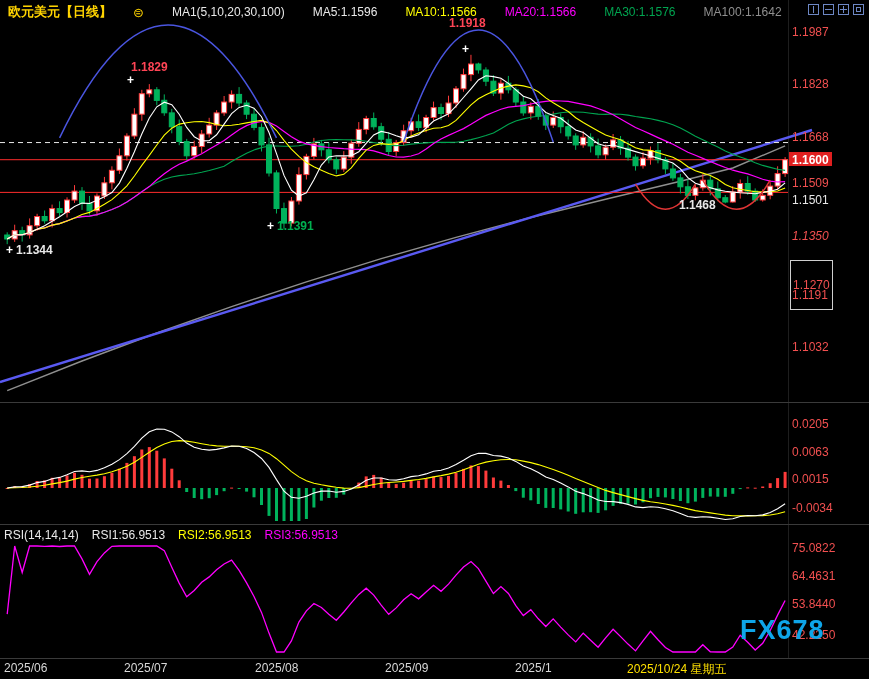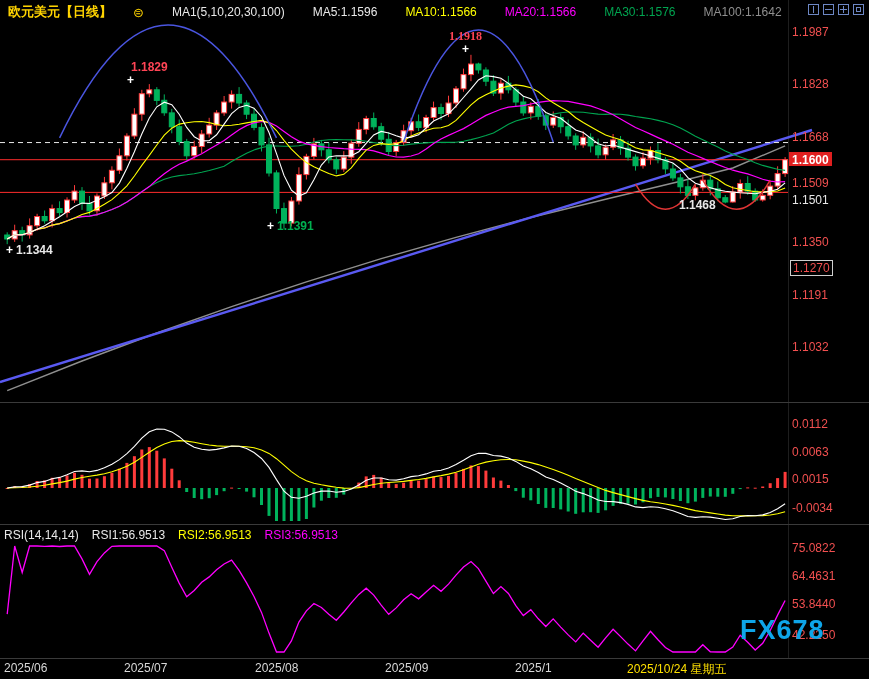--- a/index.html
+++ b/index.html
@@ -18,21 +18,21 @@
   .winicons{position:absolute;top:4px;right:5px;display:flex;gap:4px;z-index:7;}
   .winicon{width:11px;height:11px;border:1px solid #6d87c4;box-sizing:border-box;position:relative;cursor:pointer;}
   .winicon.i1::before{content:"";position:absolute;top:1px;bottom:1px;left:4px;width:1px;background:#6d87c4;}
   .winicon.i2::before{content:"";position:absolute;left:1px;right:1px;top:4px;height:1px;background:#6d87c4;}
   .winicon.i3::before{content:"";position:absolute;top:1px;bottom:1px;left:4px;width:1px;background:#6d87c4;}
   .winicon.i3::after{content:"";position:absolute;left:1px;right:1px;top:4px;height:1px;background:#6d87c4;}
   .winicon.i4::before{content:"";position:absolute;inset:2px;border:1px solid #6d87c4;}
   #gen{position:absolute;inset:0;z-index:6;pointer-events:none;}
   .tick{position:absolute;left:792px;color:#f25050;font-size:12px;line-height:14px;}
   .wtick{color:#e8e8e8;}
-  .btick{border:1px solid #cfcfcf;padding:0 2px;left:790px;}
+  .btick{border:1px solid #cfcfcf;padding:17px 2px;left:790px;}
   .pbox{position:absolute;left:789px;background:#e01f1f;color:#fff;font-size:12px;
         padding:0 3px;height:14px;line-height:16px;font-weight:bold;}
   .anno{position:absolute;font-size:12px;font-weight:bold;}
   .pl{position:absolute;color:#fff;font-size:12px;font-weight:bold;}
   .dlabel{position:absolute;top:661px;font-size:12px;color:#d8d8d8;z-index:6;white-space:nowrap;}
   .dcur{color:#ffe000;}
   .watermark{position:absolute;left:740px;top:615px;color:#0ea5e9;font-size:27px;
              font-weight:bold;letter-spacing:1px;z-index:8;}
 </style>
 </head>
@@ -403,37 +403,37 @@
   <div class="sep" style="top:402px"></div>
   <div class="sep" style="top:524px"></div>
   <div class="sep" style="top:658px"></div>
   <div class="vsep"></div>
 
   <div id="gen">
       <div class="tick" style="top: 25px;">1.1987</div>
       <div class="tick" style="top: 77.47px;">1.1828</div>
       <div class="tick" style="top: 130.27px;">1.1668</div>
       <div class="tick" style="top: 175.74px;">1.1509</div>
-      <div class="tick" style="top: 235px;">1.1350</div>
+      <div class="tick" style="top: 229px; font-style: italic;">1.1350</div>
       <div class="tick" style="top: 287.68px;">1.1191</div>
       <div class="tick" style="top: 340.15px;">1.1032</div>
       <div class="pbox" style="top: 151.71px;">1.1600</div>
       <div class="tick wtick" style="top: 193.38px;">1.1501</div>
       <div class="tick btick" style="top: 259.61px;">1.1270</div>
-      <div class="tick" style="top: 416.6px;">0.0112</div>
+      <div class="tick" style="top: 416.6px;">0.0205</div>
       <div class="tick" style="top: 444.775px;">0.0063</div>
       <div class="tick" style="top: 472.375px;">0.0015</div>
       <div class="tick" style="top: 500.55px;">-0.0034</div>
       <div class="tick" style="top: 540.995px;">75.0822</div>
       <div class="tick" style="top: 568.997px;">64.4631</div>
       <div class="tick" style="top: 597px;">53.8440</div>
       <div class="tick" style="top: 627.639px;">42.2250</div>
       <div class="anno" style="left: 131px; top: 60px; color: rgb(255, 68, 85);">1.1829</div>
       <div class="pl" style="left: 127px; top: 73px;">+</div>
-      <div class="anno" style="left: 449px; top: 29px; color: rgb(255, 68, 85); font-family: Liberation Serif, serif;">1.1918</div>
+      <div class="anno" style="left: 449px; top: 16px; color: rgb(255, 68, 85);">1.1918</div>
       <div class="pl" style="left: 462px; top: 42px;">+</div>
       <div class="anno" style="left: 16px; top: 243px; color: rgb(232, 232, 232); text-align: right;">1.1344</div>
       <div class="pl" style="left: 6px; top: 243px;">+</div>
       <div class="anno" style="left: 277px; top: 219px; color: rgb(0, 176, 80);">1.1391</div>
       <div class="pl" style="left: 267px; top: 219px;">+</div>
       <div class="anno" style="left: 679px; top: 198px; color: rgb(232, 232, 232);">1.1468</div>
     </div>
 
   <div class="dlabel" style="left:4px">2025/06</div>
   <div class="dlabel" style="left:124px">2025/07</div>

